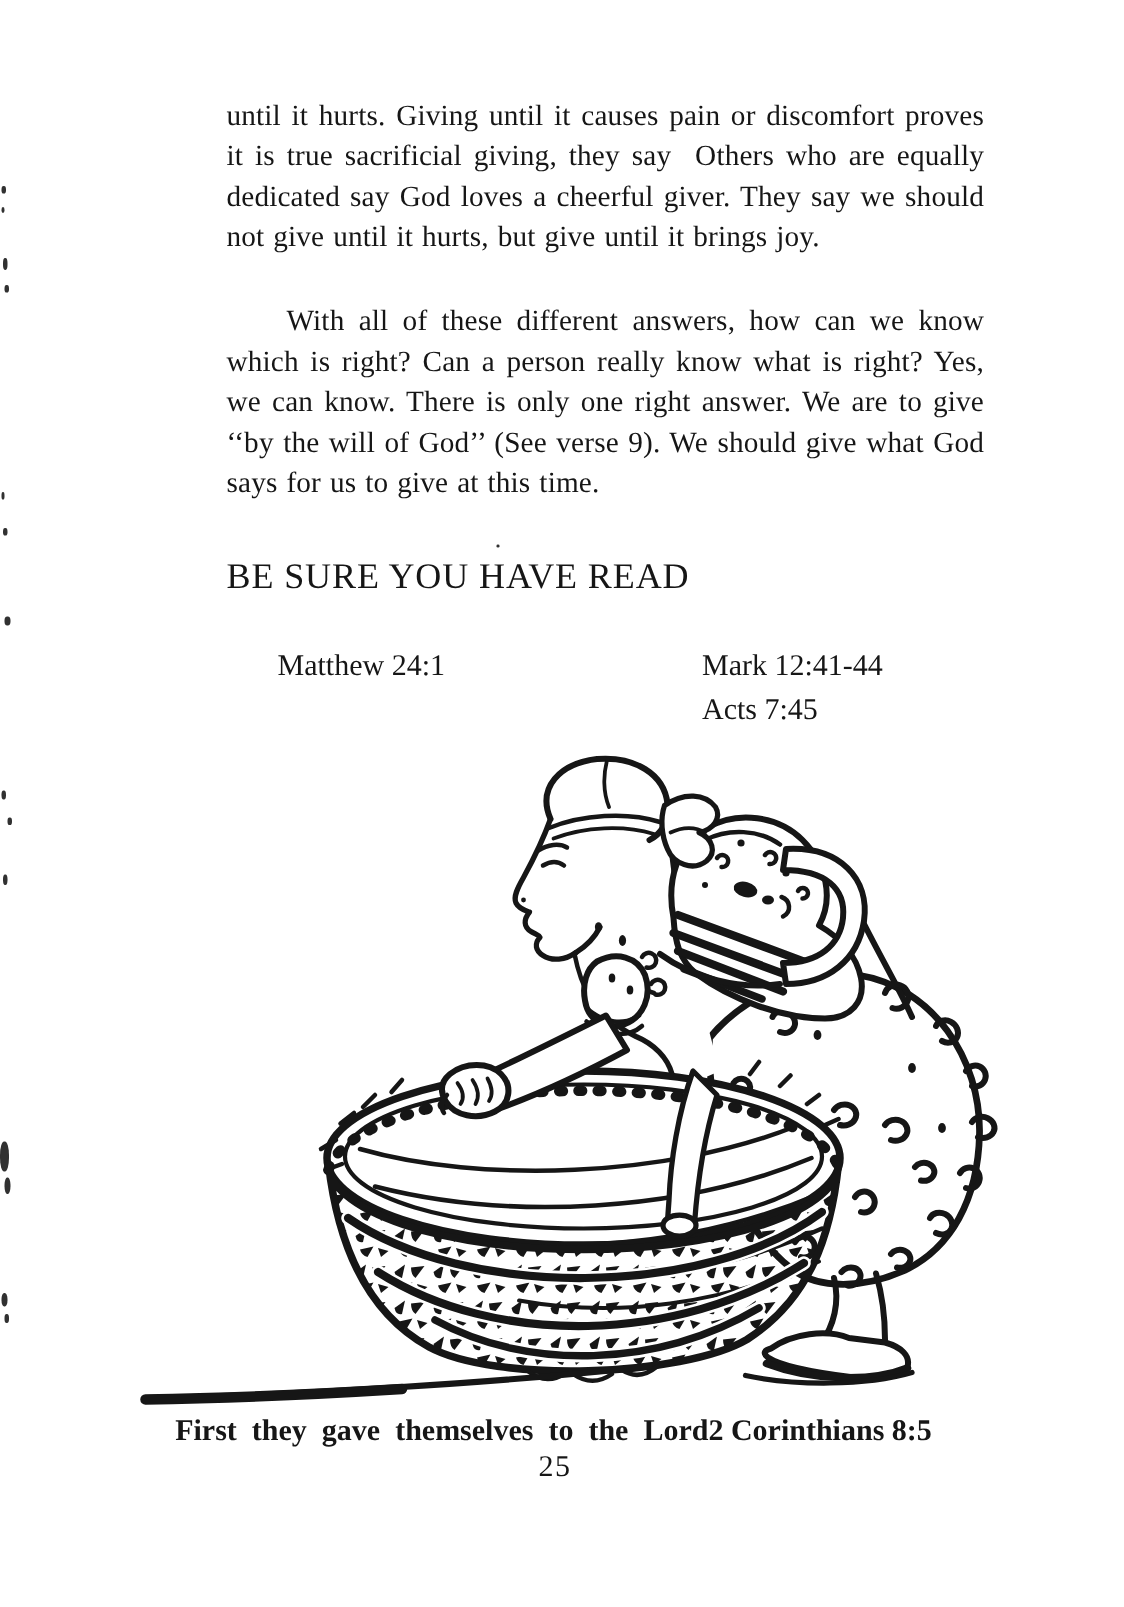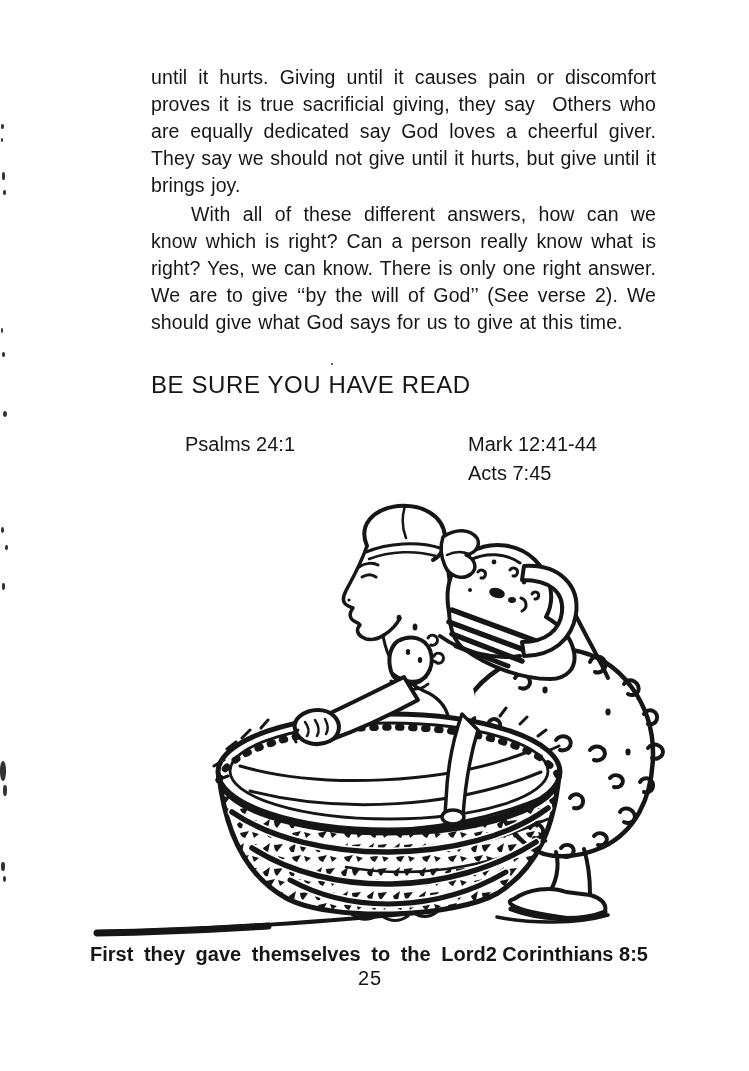--- a/index.html
+++ b/index.html
@@ -1,21 +1,21 @@
 <!DOCTYPE html>
 <html><head>
 <meta charset="utf-8">
 <style>
   html,body{margin:0;padding:0;background:#e8e8e8;}
   .page{
     position:relative;
     width:749px;height:1071px;
     background:#ffffff;
     overflow:hidden;
-    font-family:Liberation Sans, sans-serif;
+    font-family:Liberation Serif, serif;
     color:#161616;
   }
   .bodytext{
     position:absolute;left:151px;width:505px;
     font-size:19.5px;line-height:27px;
     text-align:justify;
     letter-spacing:0.1px;
     word-spacing:1px;
   }
   .p1{top:64px;}
@@ -62,26 +62,26 @@
   <div class="speck" style="left:3px;top:411px;width:4px;height:6px;"></div>
   <div class="speck" style="left:1px;top:527px;width:3px;height:6px;"></div>
   <div class="speck" style="left:5px;top:545px;width:3px;height:5px;"></div>
   <div class="speck" style="left:2px;top:583px;width:3px;height:7px;"></div>
   <div class="speck" style="left:0px;top:761px;width:6px;height:20px;"></div>
   <div class="speck" style="left:3px;top:785px;width:4px;height:11px;"></div>
   <div class="speck" style="left:1px;top:862px;width:4px;height:9px;"></div>
   <div class="speck" style="left:3px;top:876px;width:3px;height:6px;"></div>
 
   <div class="bodytext p1">until it hurts. Giving until it causes pain or discomfort proves it is true sacrificial giving, they say&nbsp; Others who are equally dedicated say God loves a cheerful giver. They say we should not give until it hurts, but give until it brings joy.</div>
-  <div class="bodytext p2">With all of these different answers, how can we know which is right? Can a person really know what is right? Yes, we can know. There is only one right answer. We are to give ‘‘by the will of God’’ (See verse 2). We should give what God says for us to give at this time.</div>
+  <div class="bodytext p2">With all of these different answers, how can we know which is right? Can a person really know what is right? Yes, we can know. There is only one right answer. We are to give ‘‘by the will of God’’ (See verse 9). We should give what God says for us to give at this time.</div>
 
   <div class="heading h1">BE SURE YOU HAVE READ</div>
 
   <div class="verses vcol1">
-    <span class="verse">Psalms 24:1</span>
+    <span class="verse">Matthew 24:1</span>
   </div>
   <div class="verses vcol2">
     <span class="verse">Mark 12:41-44</span>
     <span class="verse">Acts 7:45</span>
   </div>
 
   <svg class="illus" width="585" height="450" viewBox="88 498 585 450" xmlns="http://www.w3.org/2000/svg">
     <defs>
       <pattern id="weave" width="26" height="24" patternUnits="userSpaceOnUse">
         <path d="M3 8 L10 3 L8 12 Q4 13 3 8 Z" fill="#161616"></path>

